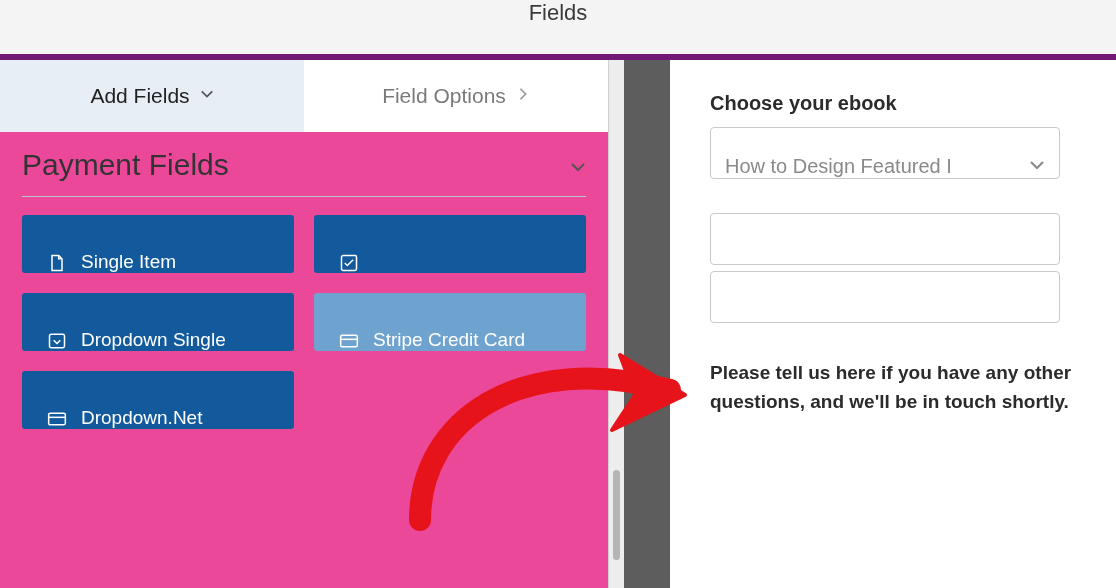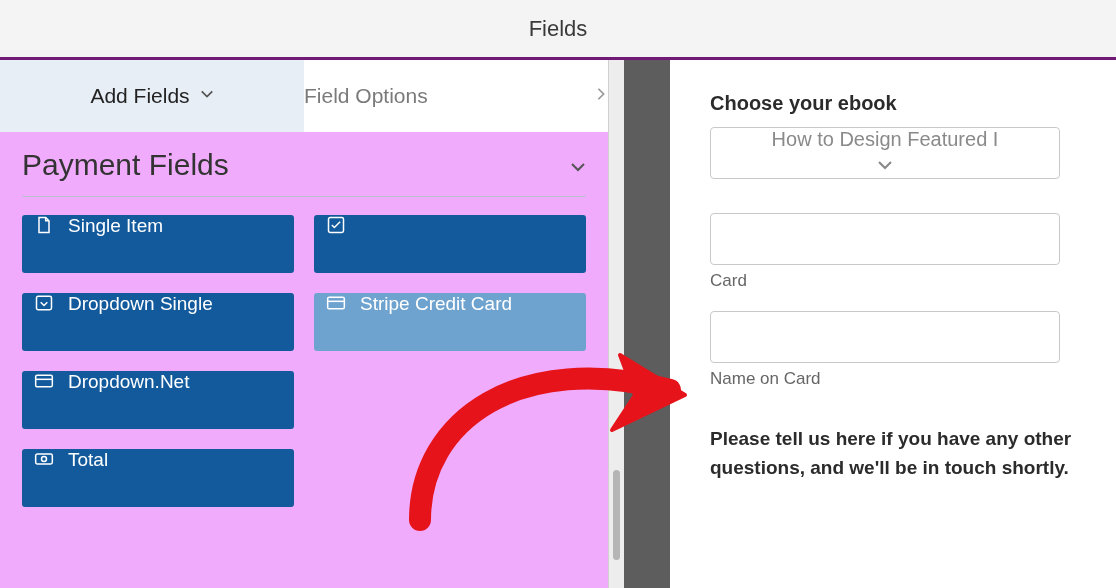--- a/index.html
+++ b/index.html
@@ -2,38 +2,38 @@
 <html><head>
 <meta charset="utf-8">
 <style>
   * { box-sizing: border-box; margin: 0; padding: 0; font-family: -apple-system, BlinkMacSystemFont, "Segoe UI", Helvetica, Arial, sans-serif; }
   html, body { width: 1116px; height: 588px; overflow: hidden; background: #fff; }
 
   .topbar {
     height: 60px;
     width: 100%;
     display: flex;
-    align-items: center;
+    align-items: flex-start;
     justify-content: center;
     background: #f4f4f4;
-    border-bottom: 3px solid #701a75;
+    border-bottom: 6px solid #701a75;
     font-size: 22px;
     color: #3a3a3a;
   }
 
   .main {
     display: flex;
     height: calc(588px - 60px);
     width: 100%;
   }
 
   
   .left {
     width: 608px;
-    background: #f0abfc;
+    background: #ec4899;
     position: relative;
     display: flex;
     flex-direction: column;
   }
 
   .tabs {
     display: flex;
     height: 72px;
     width: 100%;
   }
@@ -47,21 +47,20 @@
     gap: 10px;
     cursor: pointer;
   }
   .tab.active {
     background: #e7eef5;
     color: #222;
   }
   .tab.inactive {
     background: #ffffff;
     color: #7a7a7a;
-    justify-content: space-between;
   }
   .tab .chev { font-size: 16px; color: #888; }
 
   .section-row {
     display: flex;
     align-items: center;
     justify-content: space-between;
     padding: 16px 22px 14px 22px;
     font-size: 30px;
     color: #333;
@@ -78,22 +77,22 @@
     column-gap: 20px;
     row-gap: 20px;
     padding: 0 22px 22px 22px;
   }
   .btn {
     background: #125a9c;
     color: #ffffff;
     height: 58px;
     border-radius: 3px;
     display: flex;
-    align-items: flex-start;
-    padding: 0 12px;
+    align-items: flex-end;
+    padding: 0 25px;
     font-size: 19px;
     gap: 14px;
     cursor: pointer;
     border: none;
   }
   .btn.selected {
     background: #6fa3cf;
   }
   .btn.total { grid-column: 1 / 2; }
   .btn .ic { width: 20px; height: 20px; flex: 0 0 20px; display:flex; align-items:center; justify-content:center; }
@@ -126,28 +125,27 @@
     color: #333;
   }
   .label { font-size: 20px; font-weight: 700; margin-bottom: 12px; color:#2b2b2b; }
   .label .req { color: #d63638; margin-left: 4px; font-weight:700; }
   .select {
     width: 350px;
     height: 52px;
     border: 1px solid #c9c9c9;
     border-radius: 4px;
     display: flex;
-    align-items: center;
+    align-items: flex-end;
     justify-content: space-between;
     padding: 0 14px;
     color: #8a8a8a;
     font-size: 20px;
     margin-bottom: 34px;
     cursor: pointer;
-    flex-direction: column;
   }
   .input {
     width: 350px;
     height: 52px;
     border: 1px solid #c9c9c9;
     border-radius: 4px;
     margin-bottom: 6px;
     background:#fff;
   }
   .sublabel {
@@ -251,29 +249,20 @@
       <button class="btn">
         <span class="ic">
           <svg viewBox="0 0 24 24">
               <rect x="2" y="5" width="20" height="14" rx="2"></rect>
               <line x1="2" y1="10" x2="22" y2="10"></line>
             </svg>
         </span>
         <span>Dropdown.Net</span>
       </button>
 
-      <button class="btn total">
-        <span class="ic">
-          <svg viewBox="0 0 24 24">
-              <rect x="2" y="6" width="20" height="12" rx="2"></rect>
-              <circle cx="12" cy="12" r="3"></circle>
-            </svg>
-        </span>
-        <span>Total</span>
-      </button>
     </div>
 
     <div class="arrow-wrap">
       <svg viewBox="0 0 320 230">
         <path d="M30 200 C 30 100, 130 30, 280 70" fill="none" stroke="#e6141a" stroke-width="22" stroke-linecap="round"></path>
         <path d="M295 75 L230 35 L245 75 L222 110 Z" fill="#e6141a" stroke="#e6141a" stroke-width="4" stroke-linejoin="round"></path>
       </svg>
     </div>
   </div>
 
@@ -288,20 +277,18 @@
     <div class="select">
       <span>How to Design Featured I</span>
       <span>
         <svg viewBox="0 0 16 16" width="16" height="16">
             <path d="M2 5l6 6 6-6" fill="none" stroke="#888" stroke-width="2"></path>
           </svg>
       </span>
     </div>
 
     <div class="input"></div>
-    <div class="sublabel">Card</div>
 
     <div class="input"></div>
-    <div class="sublabel">Name on Card</div>
 
     <div class="note">Please tell us here if you have any other questions, and we'll be in touch shortly.</div>
   </div>
 </div>
 
 </body></html>

